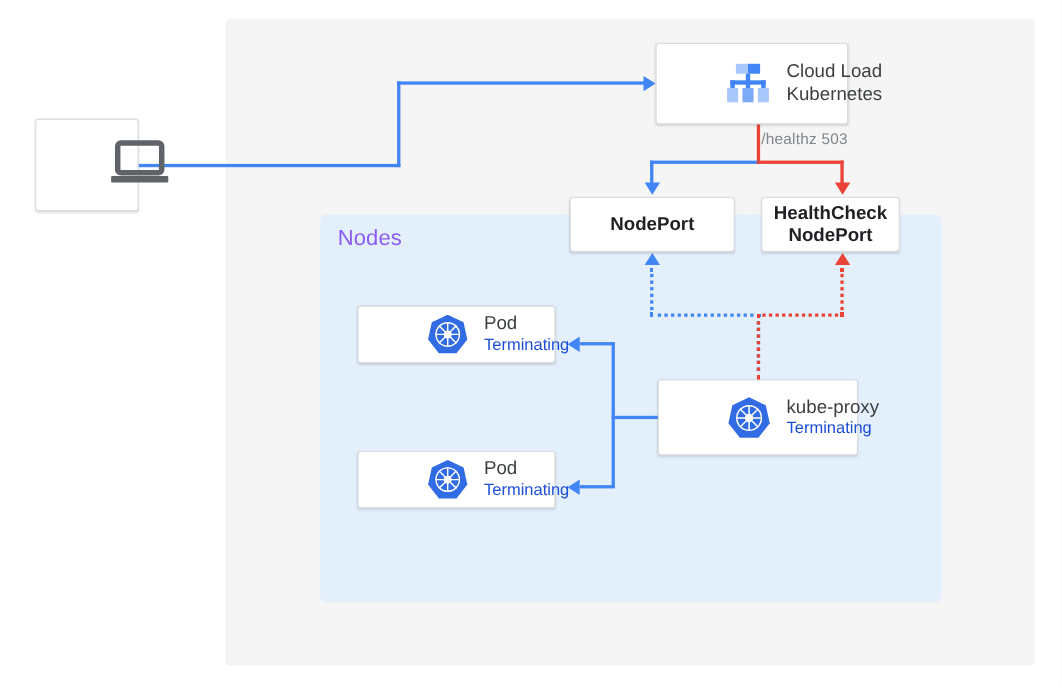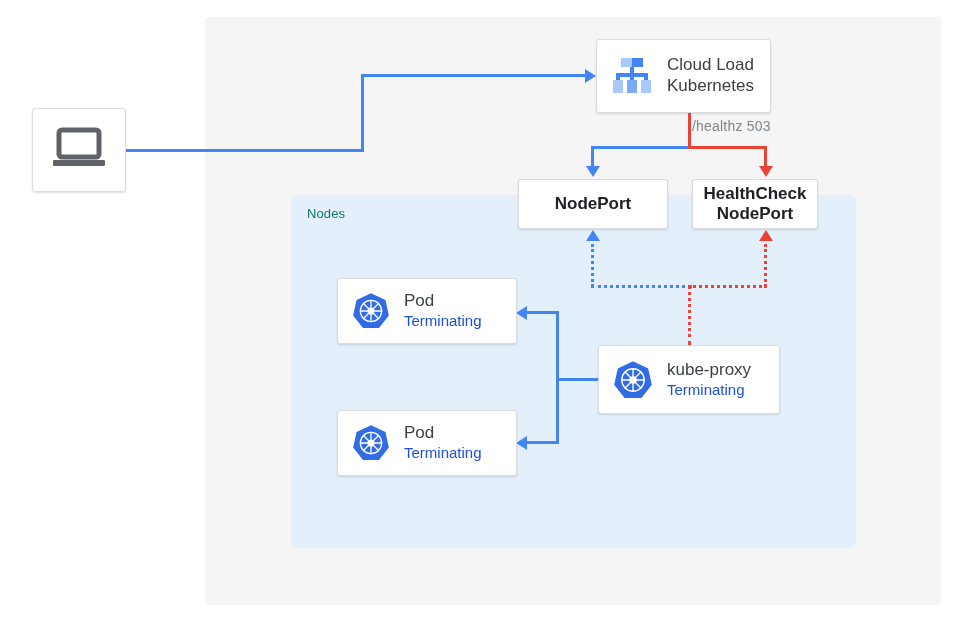--- a/index.html
+++ b/index.html
@@ -34,39 +34,40 @@
     top: 195px;
     width: 565px;
     height: 353px;
     background: #e3f0fc;
     border-radius: 6px;
   }
   .nodes-label {
     position: absolute;
     left: 307px;
     top: 206px;
-    font-size: 13px;
-    color: #0f766e;
+    font-size: 20px;
+    color: #8b5cf6;
     letter-spacing: 0.1px;
     white-space: nowrap;
   }
   
   .card {
     position: absolute;
     background: #ffffff;
     border: 1px solid #dadce0;
     border-radius: 3px;
     box-sizing: border-box;
     box-shadow: 0 1px 2px rgba(60,64,67,0.18);
   }
   .card-inner {
     display: flex;
     align-items: center;
     width: 100%;
     height: 100%;
+    margin-left: 48px;
   }
   .card-icon {
     flex: 0 0 auto;
     display: flex;
     align-items: center;
     justify-content: center;
   }
   .card-text {
     display: flex;
     flex-direction: column;
@@ -120,23 +121,23 @@
     height: 50px;
   }
   #healthcheck-card {
     left: 692px;
     top: 179px;
     width: 126px;
     height: 50px;
   }
   
   .pod-card {
-    left: 337px;
+    left: 325px;
     width: 180px;
-    height: 66px;
+    height: 52px;
   }
   #pod-card-1 { top: 278px; }
   #pod-card-2 { top: 410px; }
   .pod-card .card-icon { width: 66px; }
   
   #kubeproxy-card {
     left: 598px;
     top: 345px;
     width: 182px;
     height: 69px;

